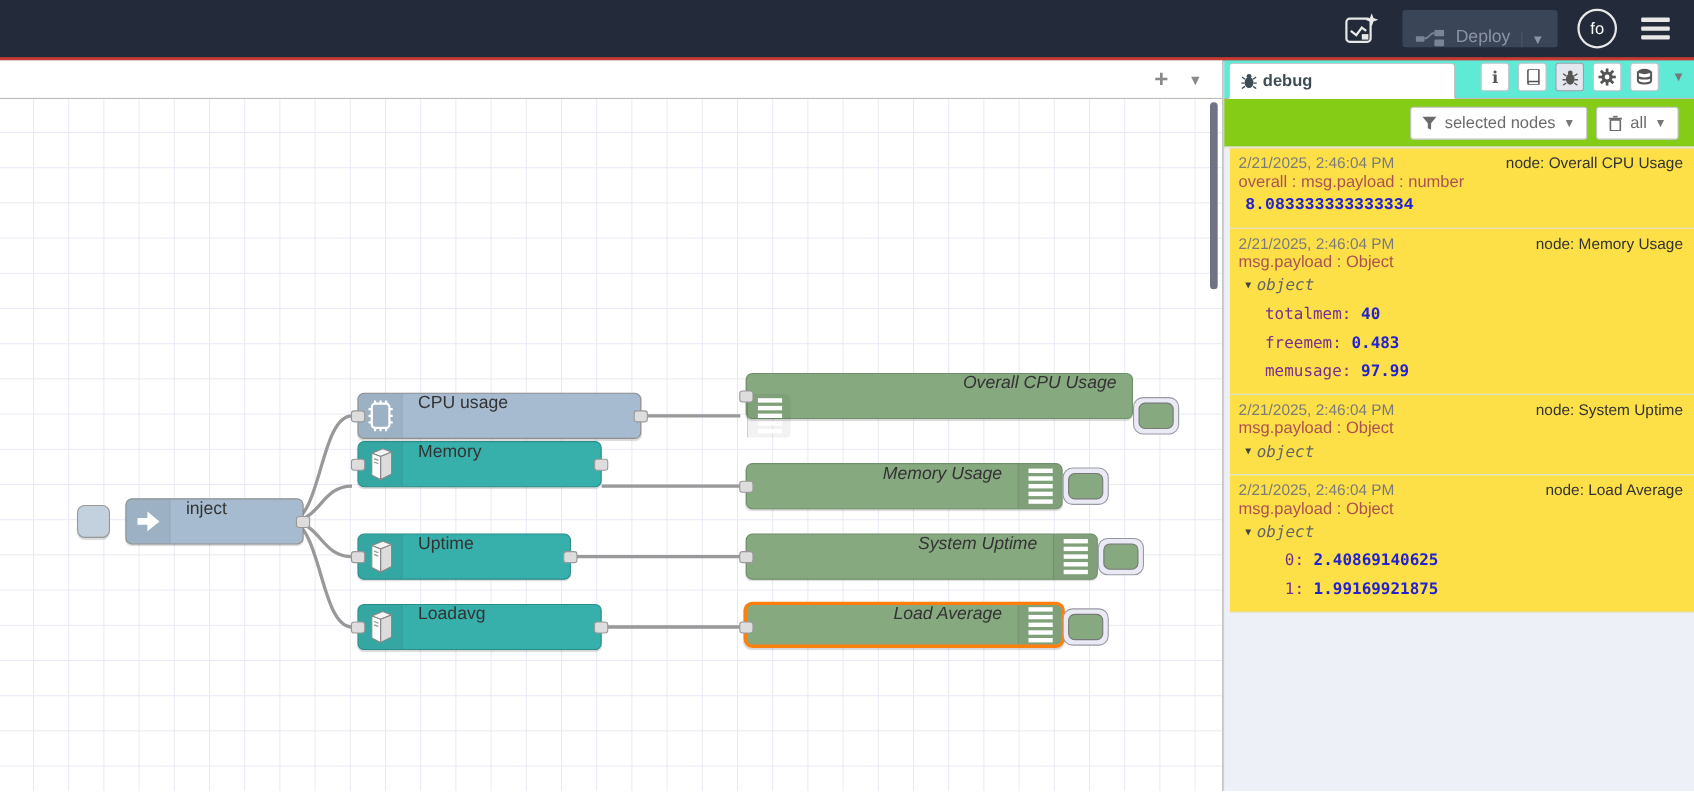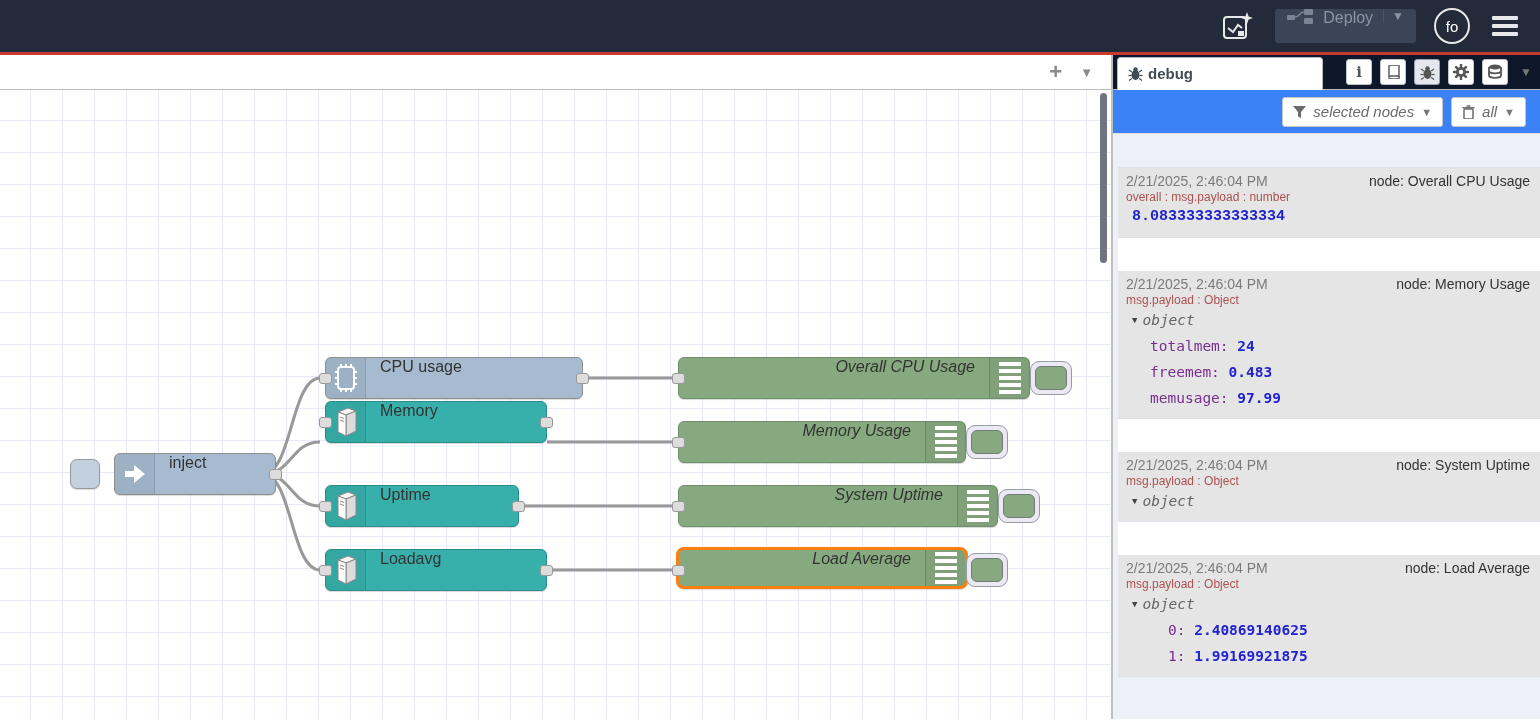--- a/index.html
+++ b/index.html
@@ -1,21 +1,21 @@
 <!DOCTYPE html>
 <html><head>
 <meta charset="utf-8">
 <style>
   * { margin:0; padding:0; box-sizing:border-box; }
   html,body { width:1540px; height:722px; overflow:hidden; font-family:"Liberation Sans","DejaVu Sans",sans-serif; background:#fff; }
 
   
   .app-header { position:relative; height:55px; background:#232b3a; border-bottom:3px solid #c93b32; display:flex; align-items:center; justify-content:flex-end; gap:18px; padding:0 18px; }
   .hdr-icon-btn { width:40px; height:36px; display:flex; align-items:center; justify-content:center; cursor:pointer; }
-  .deploy-btn { display:flex; align-items:flex-start; gap:10px; background:#3a4658; color:#8b93a4; height:34px; padding:0 12px; border-radius:3px; font-size:16px; cursor:default; }
+  .deploy-btn { display:flex; align-items:flex-end; gap:10px; background:#3a4658; color:#8b93a4; height:34px; padding:0 12px; border-radius:3px; font-size:16px; cursor:default; }
   .deploy-caret { font-size:12px; color:#8b93a4; padding-left:8px; border-left:1px solid #4a5568; }
   .avatar { width:36px; height:36px; border-radius:50%; border:2px solid #e8e8e8; color:#fff; display:flex; align-items:center; justify-content:center; font-size:15px; }
   .hamburger { display:flex; flex-direction:column; gap:4px; cursor:pointer; padding:4px; }
   .hamburger span { display:block; width:26px; height:4px; background:#e8e8e8; border-radius:1px; }
 
   
   .main { display:flex; height:664px; }
   .workspace { position:relative; flex:1 1 auto; border-right:1px solid #bfbfbf; background:#fff; overflow:hidden; }
   .ws-tabbar { height:35px; background:#fff; border-bottom:1px solid #bbb; display:flex; align-items:center; justify-content:flex-end; gap:18px; padding:0 18px; }
   .ws-tab-add { font-size:22px; font-weight:bold; color:#8a8a8a; cursor:pointer; line-height:1; }
@@ -43,40 +43,40 @@
   .inject-btn { position:absolute; width:30px; height:30px; border:1px solid #999; border-radius:7px; background:#c3d0dd; top:369px; left:70px; cursor:pointer; box-shadow:0 1px 1px rgba(0,0,0,0.15); }
   .dbg-toggle { position:absolute; width:42px; height:34px; background:#e9eaf4; border:1px solid #9a9aa5; border-radius:9px; cursor:pointer; }
   .dbg-toggle .inner { position:absolute; inset:4px; background:#87a980; border:1px solid #777; border-radius:6px; }
   .debug-bars { display:flex; flex-direction:column; gap:3px; }
   .debug-bars span { display:block; width:22px; height:4px; background:#fff; }
 
   .canvas-scrollbar { position:absolute; right:4px; top:3px; width:7px; height:170px; background:#6f7480; border-radius:4px; cursor:grab; }
 
   
   .sidebar { width:428px; flex:0 0 auto; border-left:1px solid #bfbfbf; background:#f4f4f9; display:flex; flex-direction:column; }
-  .sb-tabbar { height:35px; background:#0f172a; border-bottom:1px solid #bbb; display:flex; align-items:flex-end; padding:0 8px 0 4px; position:relative; }
+  .sb-tabbar { height:35px; background:#5eead4; border-bottom:1px solid #bbb; display:flex; align-items:center; padding:0 8px 0 4px; position:relative; }
   .sb-tab { position:relative; top:1px; width:206px; height:33px; background:#fff; border:1px solid #bbb; border-bottom:1px solid #fff; border-radius:4px 4px 0 0; display:flex; align-items:center; gap:5px; padding:0 10px; font-weight:bold; font-size:15px; color:#3f4c54; cursor:pointer; }
   .sb-toolbar { flex:1; display:flex; align-items:center; justify-content:flex-end; gap:8px; padding-bottom:4px; }
   .sb-tool-btn { width:26px; height:26px; border:1px solid #c4c4cc; border-radius:3px; background:#fff; display:flex; align-items:center; justify-content:center; cursor:pointer; color:#555; }
   .sb-tool-btn.active { background:#e4e7ee; border-color:#9aa0ad; }
   .sb-caret { font-size:12px; color:#777; margin-left:4px; cursor:pointer; }
   .info-i { font-family:"DejaVu Serif",serif; font-weight:bold; font-size:15px; color:#555; }
 
-  .sb-filterrow { height:44px; background:#3b82f6; border-bottom:1px solid #e0e0e0; display:flex; align-items:center; justify-content:flex-end; gap:8px; padding:0 14px;font-style:italic; }
+  .sb-filterrow { height:44px; background:#84cc16; border-bottom:1px solid #e0e0e0; display:flex; align-items:center; justify-content:flex-end; gap:8px; padding:0 14px; }
   .filter-btn { height:30px; border:1px solid #c4c4cc; border-radius:3px; background:#fff; color:#6b6b6b; font-size:15px; display:flex; align-items:center; gap:7px; padding:0 10px; cursor:pointer; }
   .filter-btn .caret { font-size:11px; color:#777; }
 
   .sb-messages { flex:1; background:#fff; overflow:hidden; padding-left:5px; background:#eef0f7; }
   .msg-list { background:#fff; }
-  .msg { border-bottom:1px solid #dfe1ea; padding:5px 10px 7px 8px; background:#e5e5e5;margin-top:33px; }
+  .msg { border-bottom:1px solid #dfe1ea; padding:5px 10px 7px 8px; background:#fde047; }
   .msg:first-child { border-top:1px solid #dfe1ea; }
   .msg-meta { display:flex; justify-content:space-between; align-items:baseline; font-size:14px; }
   .msg-ts { color:#7b7b7b; }
   .msg-src { color:#333; }
-  .msg-prop { color:#ad5252; font-size:12px; margin-top:1px; }
+  .msg-prop { color:#ad5252; font-size:15px; margin-top:1px; }
   .tree { font-family:"DejaVu Sans Mono","Liberation Mono",monospace; font-size:14.5px; }
   .tree .row { line-height:26px; white-space:nowrap; }
   .lvl1 { padding-left:6px; } .lvl2 { padding-left:24px; } .lvl3 { padding-left:42px; }
   .caret-tgl { display:inline-block; font-size:9px; color:#444; margin-right:5px; vertical-align:2px; cursor:pointer; }
   .type-meta { font-style:italic; color:#666; }
   .k { color:#792e90; font-weight:400; }
   .v { color:#2222d0; font-weight:600; }
   .val-line { font-family:Liberation Mono, monospace; font-size:15px; color:#2222d0; font-weight:600; line-height:26px; padding-left:6px; }
 
   svg { display:block; }
@@ -214,21 +214,21 @@
             <polygon points="6,6 14,9 14,30 6,26" fill="#fdfdfd" stroke="#888" stroke-width="1"></polygon>
             <line x1="8" y1="11" x2="12" y2="12.5" stroke="#999" stroke-width="1.2"></line>
             <line x1="8" y1="14" x2="12" y2="15.5" stroke="#999" stroke-width="1.2"></line>
           </svg>
         </div>
         <div class="node-label">Loadavg</div>
         <div class="port port-in"></div>
         <div class="port port-out"></div>
       </div>
 
-      <div class="node node-debug" style="left:678px; top:267px; width:352px;">
+      <div class="node node-debug" style="left:678px; top:249px; width:352px;flex-direction:column;">
         <div class="node-label">Overall CPU Usage</div>
         <div class="icon-region right">
           <div class="debug-bars">
               <span></span>
               <span></span>
               <span></span>
               <span></span>
               <span></span>
             </div>
         </div>
@@ -403,21 +403,21 @@
         </div>
 
         <div class="msg">
           <div class="msg-meta">
             <span class="msg-ts">2/21/2025, 2:46:04 PM</span>
             <span class="msg-src">node: Memory Usage</span>
           </div>
           <div class="msg-prop">msg.payload : Object</div>
           <div class="tree">
             <div class="row lvl1"><span class="caret-tgl">▼</span><span class="type-meta">object</span></div>
-            <div class="row lvl2"><span class="k">totalmem:</span> <span class="v">24</span></div>
+            <div class="row lvl2"><span class="k">totalmem:</span> <span class="v">40</span></div>
             <div class="row lvl2"><span class="k">freemem:</span> <span class="v">0.483</span></div>
             <div class="row lvl2"><span class="k">memusage:</span> <span class="v">97.99</span></div>
           </div>
         </div>
 
         <div class="msg">
           <div class="msg-meta">
             <span class="msg-ts">2/21/2025, 2:46:04 PM</span>
             <span class="msg-src">node: System Uptime</span>
           </div>

